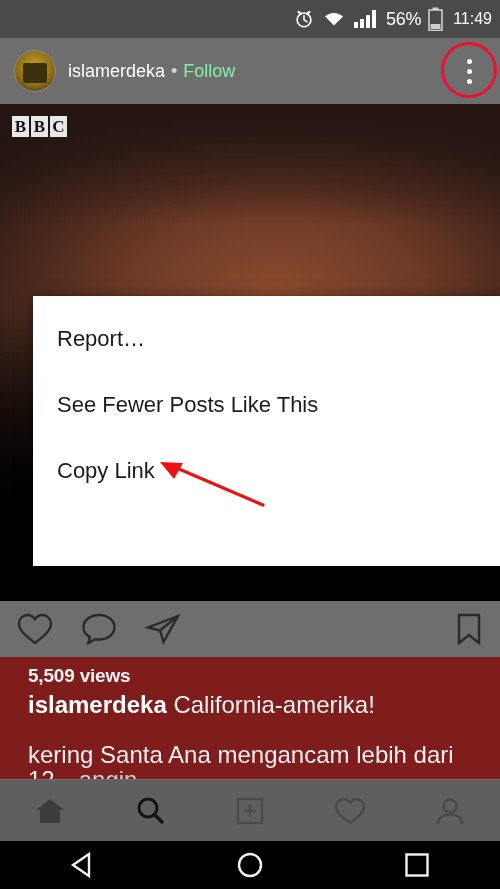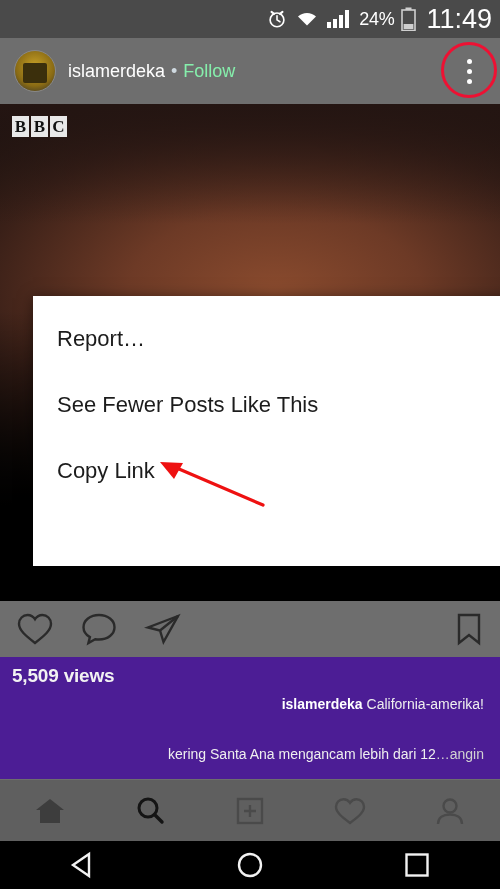--- a/index.html
+++ b/index.html
@@ -23,21 +23,21 @@
     background: #4a4a4a;
     display: flex; align-items: center; justify-content: flex-end;
     padding-right: 8px;
     color: #fff;
   }
   .sb-icon { margin-left: 7px; display: flex; align-items: center; }
   .sb-battery-pct {
     font-size: 18px; color: #fff; margin-left: 7px; letter-spacing: -0.3px;
   }
   .sb-clock {
-    font-size: 27px; color: #fff; margin-left: 10px; letter-spacing: 0px;
+    font-size: 16px; color: #fff; margin-left: 10px; letter-spacing: 0px;
   }
 
   
   #ig-header {
     position: absolute; top: 38px; left: 0;
     width: 500px; height: 66px;
     background: #6e6e6e;
     display: flex; align-items: center;
     padding: 0 14px;
   }
@@ -131,26 +131,26 @@
     display: flex; align-items: center;
     padding: 0 16px;
   }
   #actions .act { margin-right: 26px; display: flex; align-items: center; }
   #actions .spacer { flex: 1; }
 
   
   #caption-block {
     position: absolute; top: 657px; left: 0;
     width: 500px; height: 122px;
-    background: #4c1d95;
-    padding: 8px 16px 0 12px;
+    background: #7f1d1d;
+    padding: 8px 16px 0 28px;
     color: #e8e8e8;
   }
   #views { font-size: 19px; color: #f2f2f2; font-weight: bold; letter-spacing: -0.2px; }
-  #caption { margin-top: 5px; font-size: 14px; line-height: 25px; color: #f0f0f0; text-align: right; }
+  #caption { margin-top: 5px; font-size: 24px; line-height: 25px; color: #f0f0f0; }
   #caption .cap-user { font-weight: bold; color: #fff; }
   #caption .cap-text { color: #efefef; }
   #caption .cap-more { color: #d2d2d2; }
 
   
   #bottomnav {
     position: absolute; top: 779px; left: 0;
     width: 500px; height: 62px;
     background: #5f5f5f;
     display: flex; align-items: center; justify-content: space-around;
@@ -213,21 +213,21 @@
       </svg>
     </span>
     <span class="sb-icon">
       <svg width="26" height="20" viewBox="0 0 26 20">
         <rect x="1" y="13" width="4" height="6" fill="#fff"></rect>
         <rect x="7" y="10" width="4" height="9" fill="#fff"></rect>
         <rect x="13" y="6" width="4" height="13" fill="#fff"></rect>
         <rect x="19" y="1" width="4" height="18" fill="#fff"></rect>
       </svg>
     </span>
-    <span class="sb-battery-pct">24%</span>
+    <span class="sb-battery-pct">56%</span>
     <span class="sb-icon">
       <svg width="15" height="24" viewBox="0 0 15 24">
         <rect x="4.5" y="0.5" width="6" height="2.5" fill="#cfcfcf"></rect>
         <rect x="1" y="3" width="13" height="20.5" fill="none" stroke="#cfcfcf" stroke-width="1.6"></rect>
         <rect x="2.6" y="17" width="9.8" height="5" fill="#cfcfcf"></rect>
       </svg>
     </span>
     <span class="sb-clock">11:49</span>
   </div>
 

